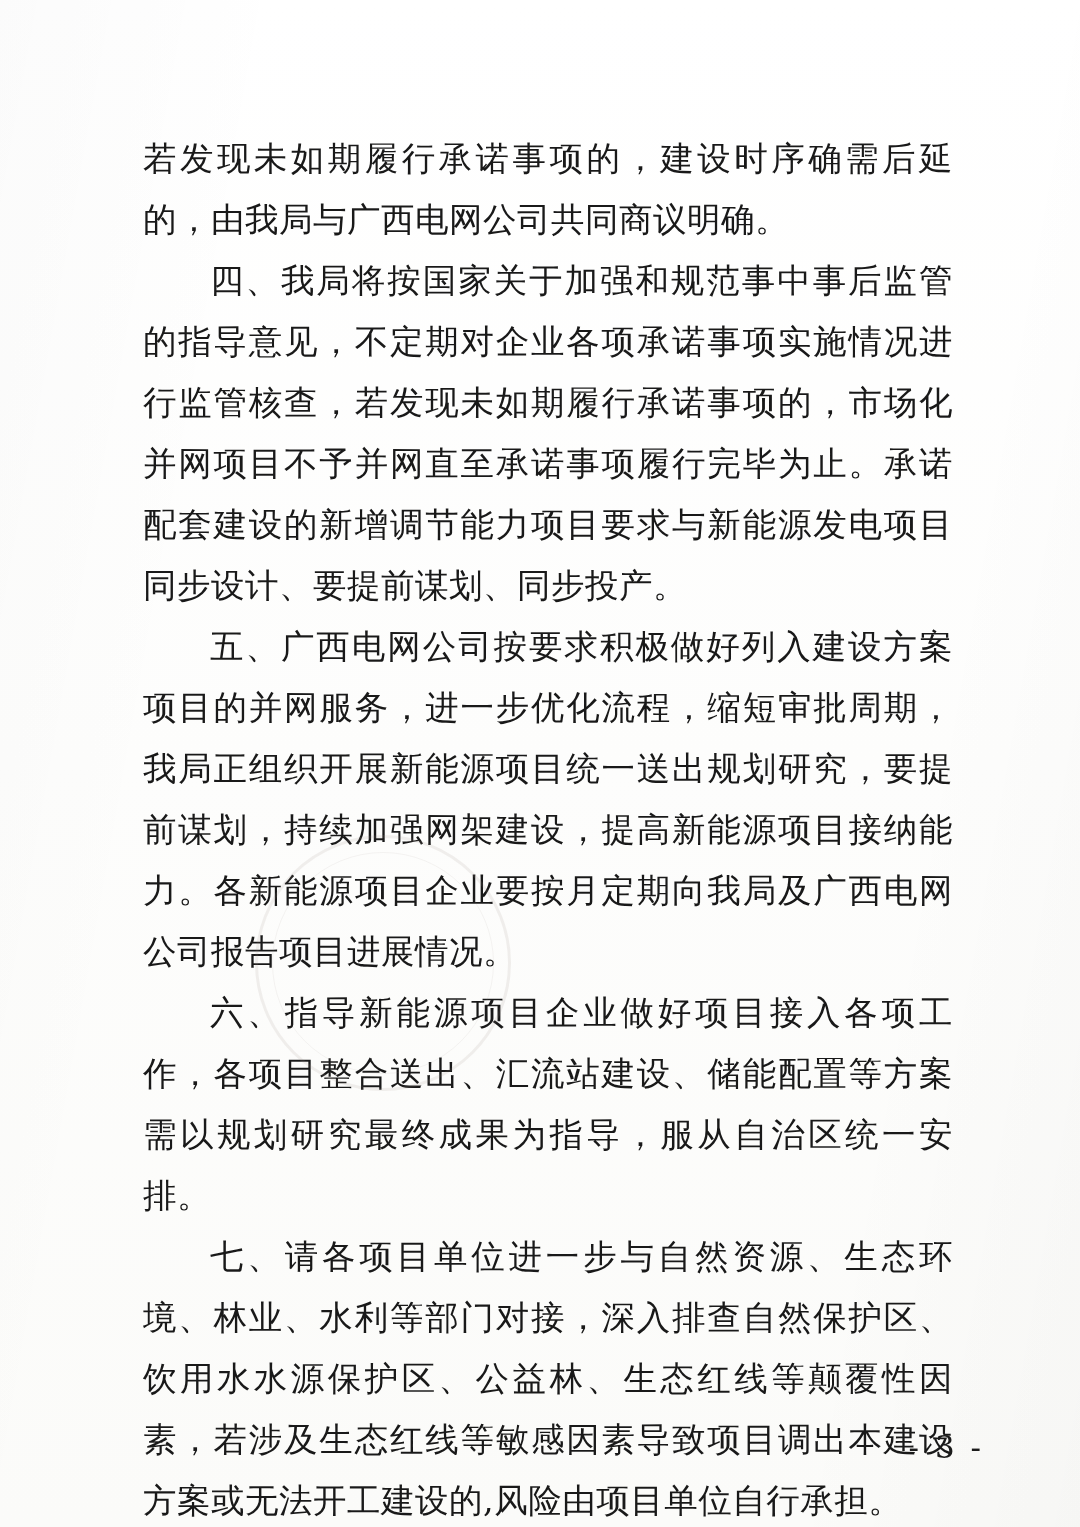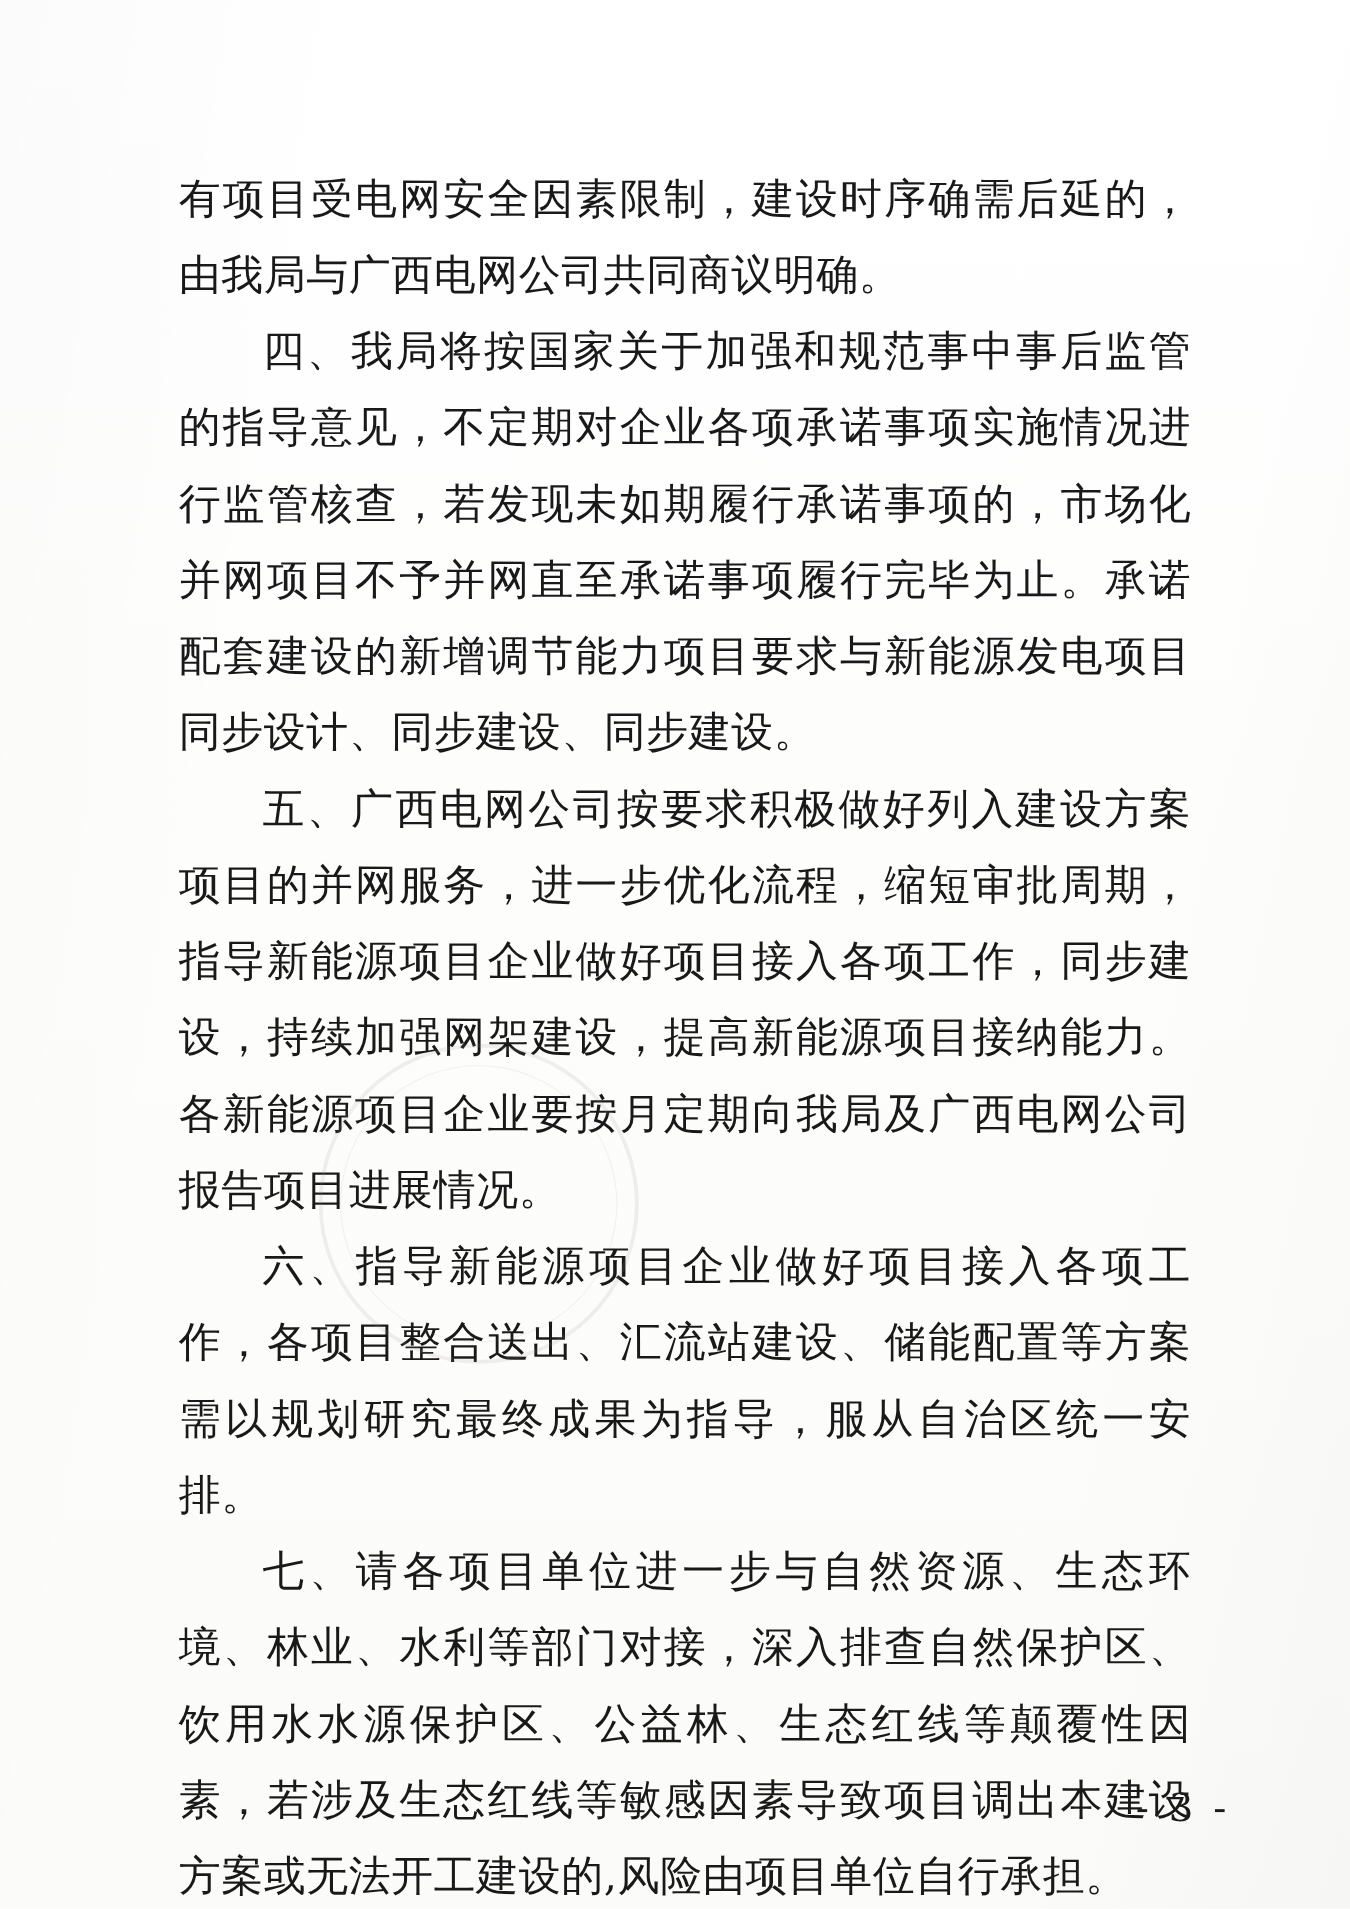--- a/index.html
+++ b/index.html
@@ -79,23 +79,23 @@
     font-family: "DejaVu Serif", "Liberation Serif", serif;
   }
 </style>
 </head>
 <body>
 
 <div class="page">
   <div class="paper-noise"></div>
 
   <div class="content">
-    <p class="para">有项目受电网安全因素限制，建设时序确需后延的，由我局与广西电网公司共同商议明确。</p>
-    <p class="para indent">四、我局将按国家关于加强和规范事中事后监管的指导意见，不定期对企业各项承诺事项实施情况进行监管核查，若发现未如期履行承诺事项的，市场化并网项目不予并网直至承诺事项履行完毕为止。承诺配套建设的新增调节能力项目要求与新能源发电项目同步设计、同步建设、同步建设。</p>
-    <p class="para indent">五、广西电网公司按要求积极做好列入建设方案项目的并网服务，进一步优化流程，缩短审批周期，指导新能源项目企业做好项目接入各项工作，同步建设，持续加强网架建设，提高新能源项目接纳能力。各新能源项目企业要按月定期向我局及广西电网公司报告项目进展情况。</p>
+    <p class="para">若发现未如期履行承诺事项的，建设时序确需后延的，由我局与广西电网公司共同商议明确。</p>
+    <p class="para indent">四、我局将按国家关于加强和规范事中事后监管的指导意见，不定期对企业各项承诺事项实施情况进行监管核查，若发现未如期履行承诺事项的，市场化并网项目不予并网直至承诺事项履行完毕为止。承诺配套建设的新增调节能力项目要求与新能源发电项目同步设计、要提前谋划、同步投产。</p>
+    <p class="para indent">五、广西电网公司按要求积极做好列入建设方案项目的并网服务，进一步优化流程，缩短审批周期，我局正组织开展新能源项目统一送出规划研究，要提前谋划，持续加强网架建设，提高新能源项目接纳能力。各新能源项目企业要按月定期向我局及广西电网公司报告项目进展情况。</p>
     <p class="para indent">六、指导新能源项目企业做好项目接入各项工作，各项目整合送出、汇流站建设、储能配置等方案需以规划研究最终成果为指导，服从自治区统一安排。</p>
     <p class="para indent">七、请各项目单位进一步与自然资源、生态环境、林业、水利等部门对接，深入排查自然保护区、饮用水水源保护区、公益林、生态红线等颠覆性因素，若涉及生态红线等敏感因素导致项目调出本建设方案或无法开工建设的,风险由项目单位自行承担。</p>
 
   </div>
 
   <div class="stamp"></div>
 
   <div class="page-number">- 3 -</div>
 </div>
 

